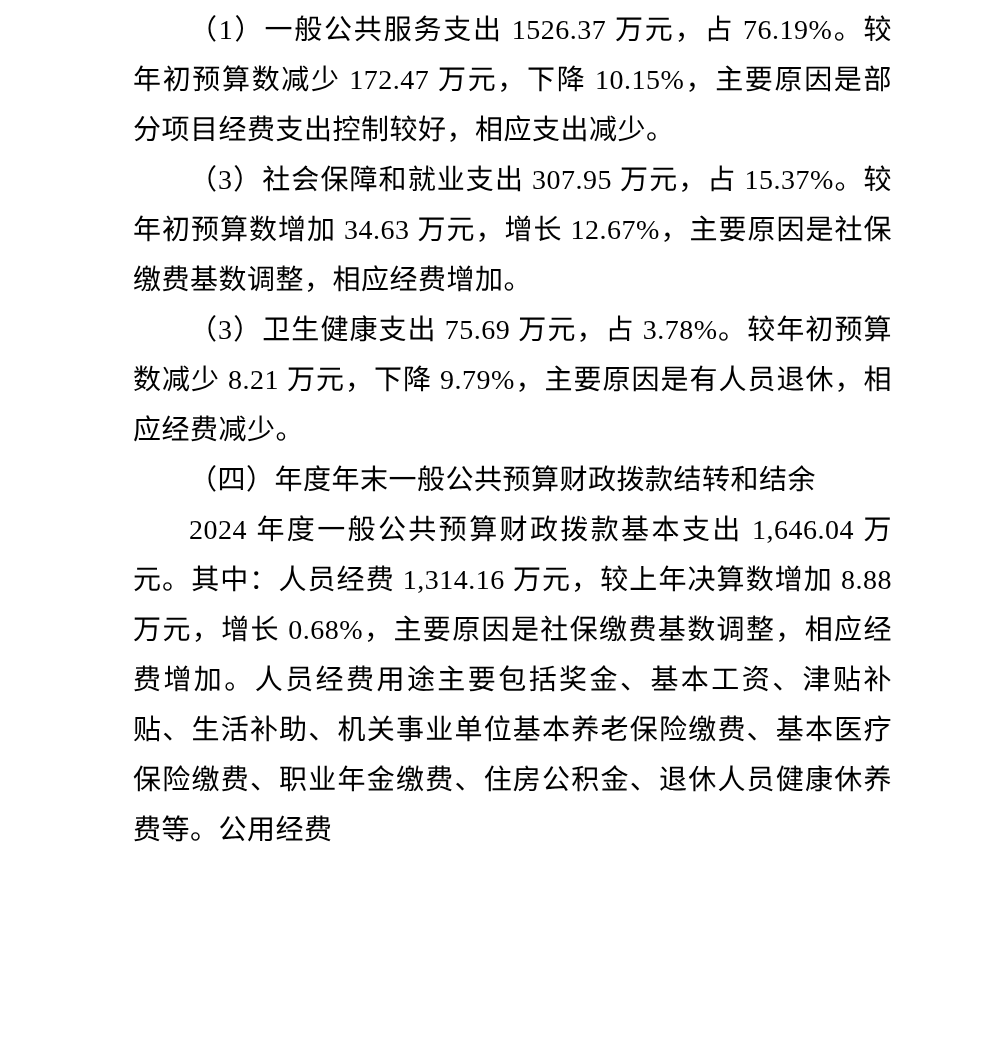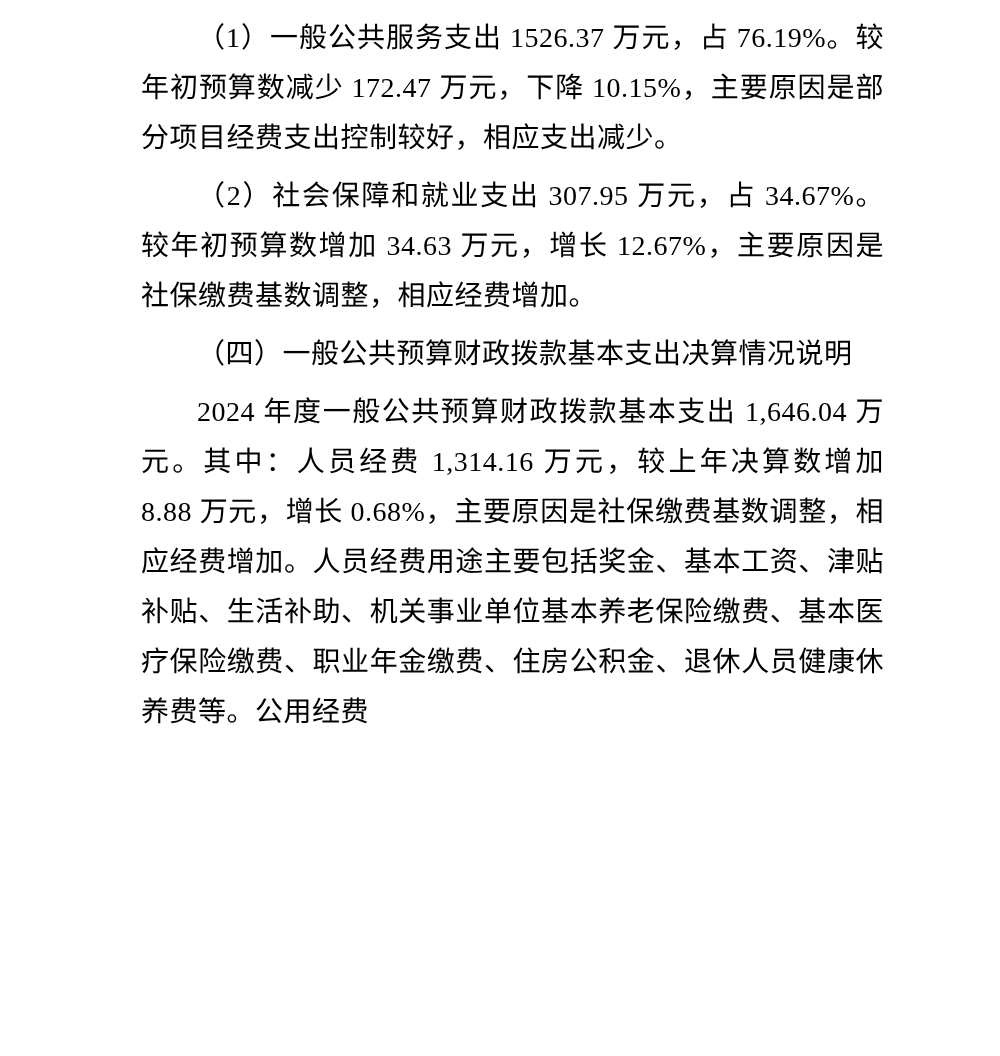--- a/index.html
+++ b/index.html
@@ -10,21 +10,21 @@
   .page {
     position: relative;
     width: 1000px;
     height: 1056px;
     background: #ffffff;
     overflow: hidden;
     box-sizing: border-box;
     padding: 5px 108px 0 133px;
   }
   .doc-body p {
-    margin: 8px;
+    margin: 0;
     font-family: "Liberation Serif", "DejaVu Serif", serif;
     font-size: 28px;
     line-height: 50px;
     color: #000000;
     text-align: justify;
     letter-spacing: 0.5px;
   }
   .doc-body p.indent {
     text-indent: 2em;
   }
@@ -37,23 +37,24 @@
   }
 </style>
 </head>
 <body>
 
 <div class="page">
   <div class="doc-body">
 
     <p class="indent">（1）一般公共服务支出 1526.37 万元，占 76.19%。较年初预算数减少 172.47 万元，下降 10.15%，主要原因是部分项目经费支出控制较好，相应支出减少。</p>
 
-    <p class="indent">（2）社会保障和就业支出 307.95 万元，占 34.67%。较年初预算数增加 34.63 万元，增长 12.67%，主要原因是社保缴费基数调整，相应经费增加。</p>
+    <p class="indent">（3）社会保障和就业支出 307.95 万元，占 15.37%。较年初预算数增加 34.63 万元，增长 12.67%，主要原因是社保缴费基数调整，相应经费增加。</p>
+
+    <p class="indent">（3）卫生健康支出 75.69 万元，占 3.78%。较年初预算数减少 8.21 万元，下降 9.79%，主要原因是有人员退休，相应经费减少。</p>
 
 
 
-
-    <p class="indent kai-heading">（四）一般公共预算财政拨款基本支出决算情况说明</p>
+    <p class="indent kai-heading">（四）年度年末一般公共预算财政拨款结转和结余</p>
 
     <p class="indent">2024 年度一般公共预算财政拨款基本支出 1,646.04 万元。其中：人员经费 1,314.16 万元，较上年决算数增加 8.88 万元，增长 0.68%，主要原因是社保缴费基数调整，相应经费增加。人员经费用途主要包括奖金、基本工资、津贴补贴、生活补助、机关事业单位基本养老保险缴费、基本医疗保险缴费、职业年金缴费、住房公积金、退休人员健康休养费等。公用经费</p>
 
   </div>
 </div>
 
 </body></html>

